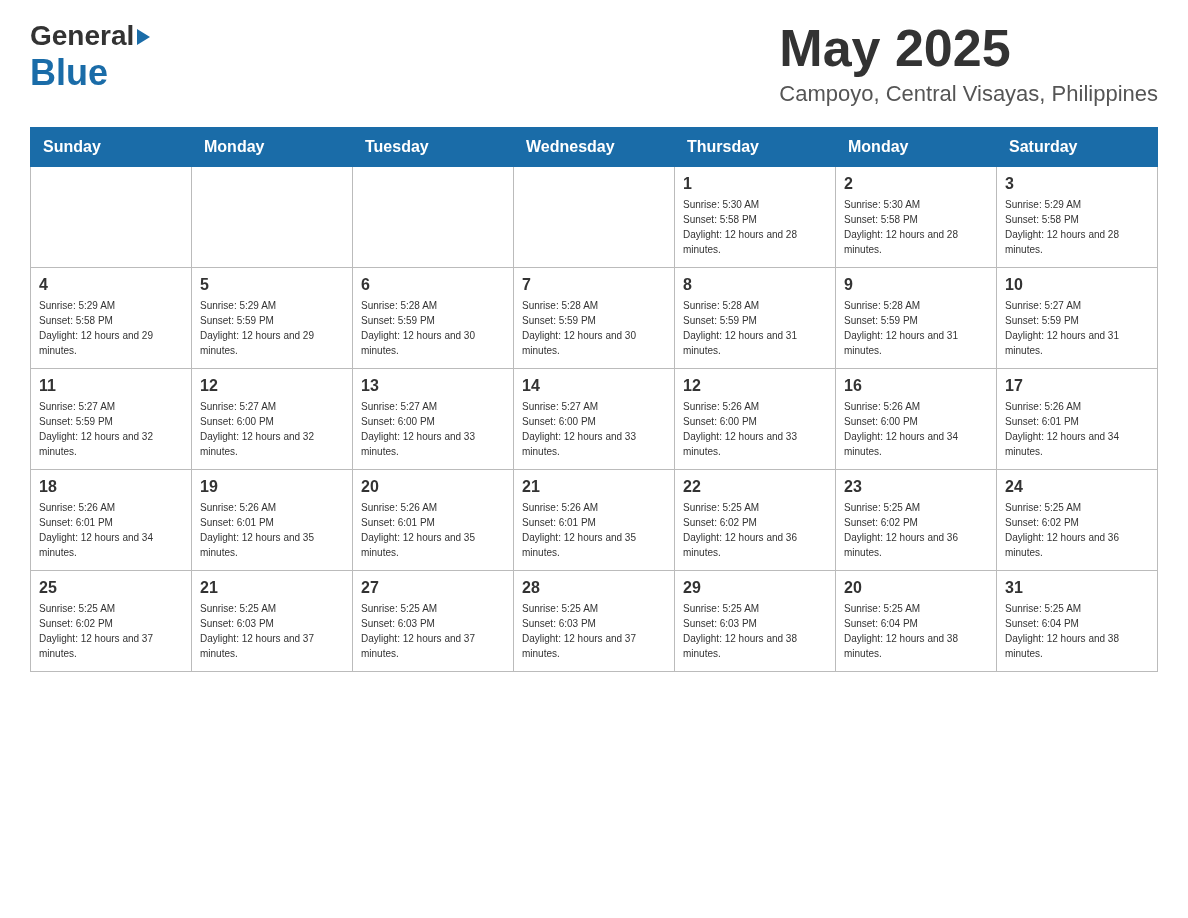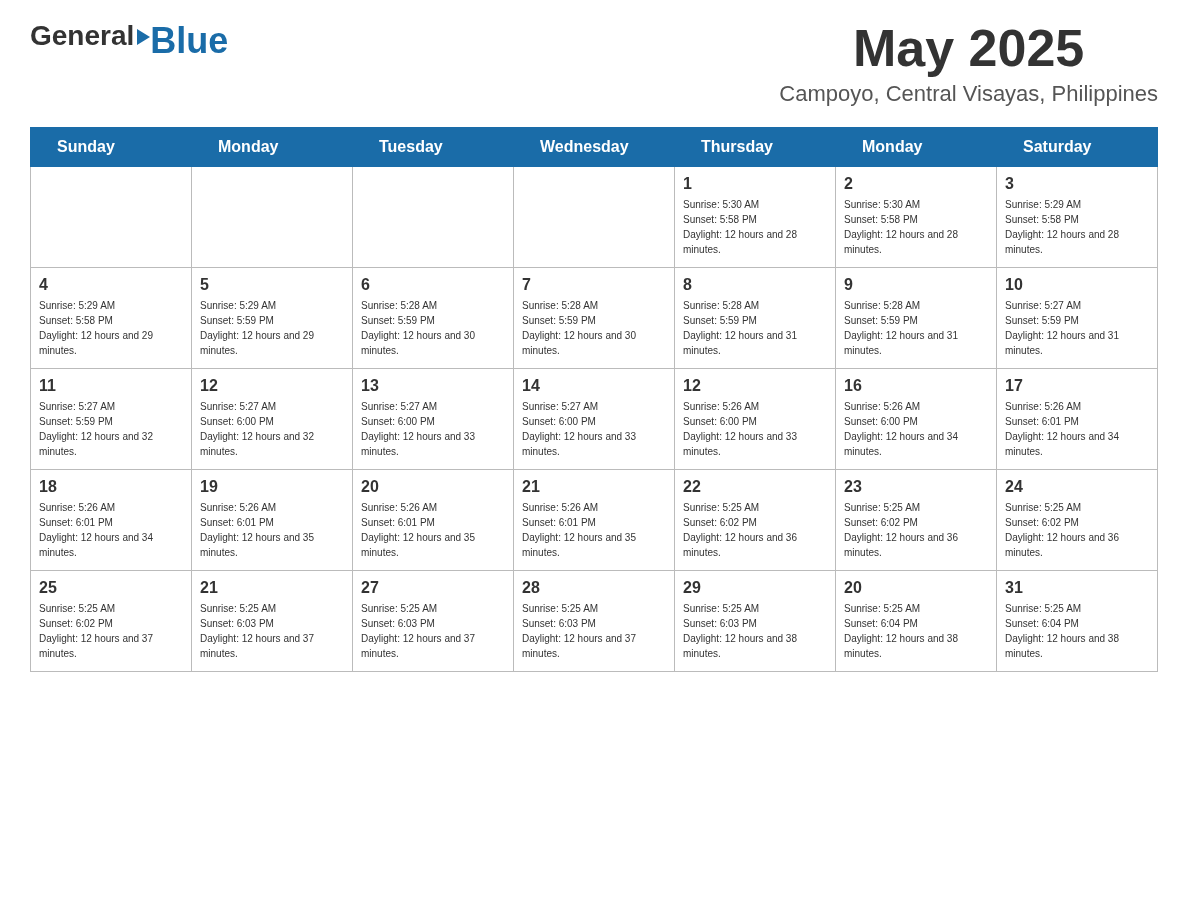--- a/index.html
+++ b/index.html
@@ -20,42 +20,42 @@
       font-size: 28px;
       font-weight: bold;
       color: #333;
     }
     .logo-text-blue {
       font-size: 36px;
       font-weight: bold;
       color: #1a6ca8;
     }
     .title-section {
-      text-align: center;
+      text-align: left;
     }
     .month-title {
       font-size: 52px;
       font-weight: bold;
       color: #333;
       line-height: 1.1;
     }
     .location-title {
       font-size: 22px;
       color: #555;
       margin-top: 4px;
     }
     .calendar {
       width: 100%;
       border-collapse: collapse;
       border: 1px solid #999;
     }
     .calendar th {
       background-color: #1a6ca8;
       color: #fff;
-      padding: 10px 26px;
+      padding: 10px 12px;
       font-size: 16px;
       font-weight: bold;
       text-align: left;
       border: 1px solid #1a6ca8;
     }
     .calendar td {
       vertical-align: top;
       padding: 8px 8px 10px 8px;
       border: 1px solid #bbb;
       width: calc(100% / 7);
@@ -73,21 +73,21 @@
     .day-info {
       font-size: 10px;
       line-height: 1.5;
       color: #333;
     }
     .empty-cell {
       background: #fff;
     }
     .logo-wrapper {
       display: flex;
-      flex-direction: row;
+      flex-direction: column;
       align-items: flex-start;
     }
     .logo-line1 {
       display: flex;
       align-items: center;
     }
     .logo-triangle {
       display: inline-block;
       width: 0;
       height: 0;

